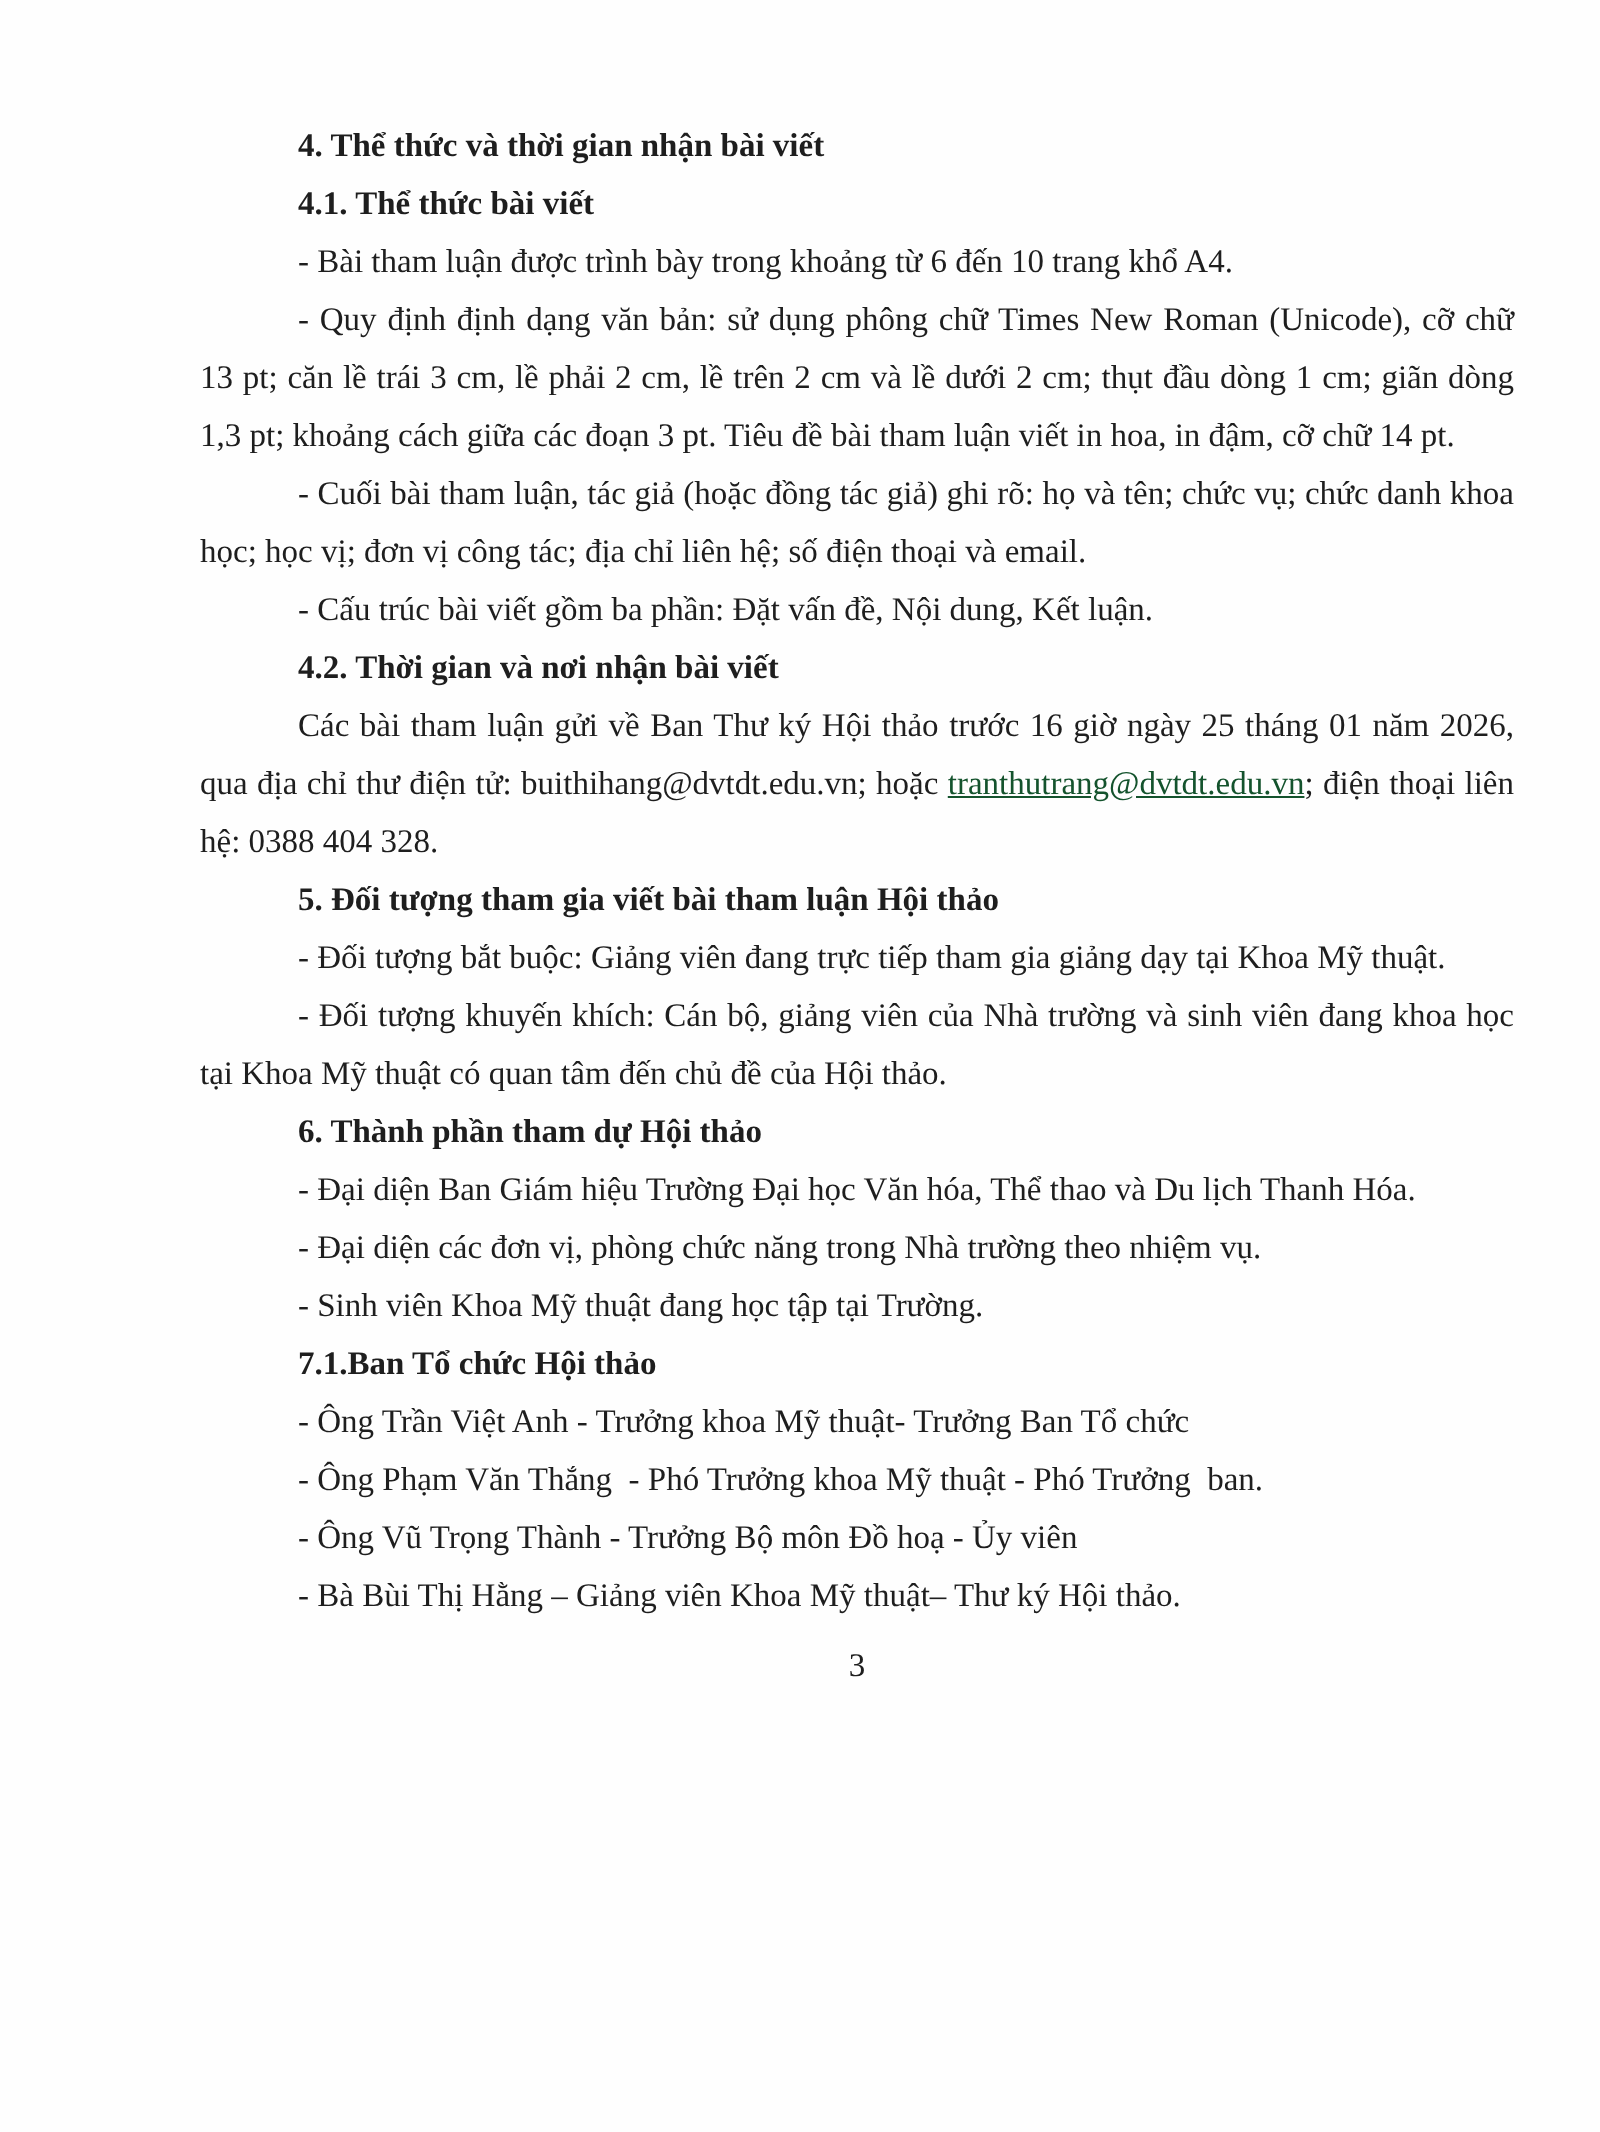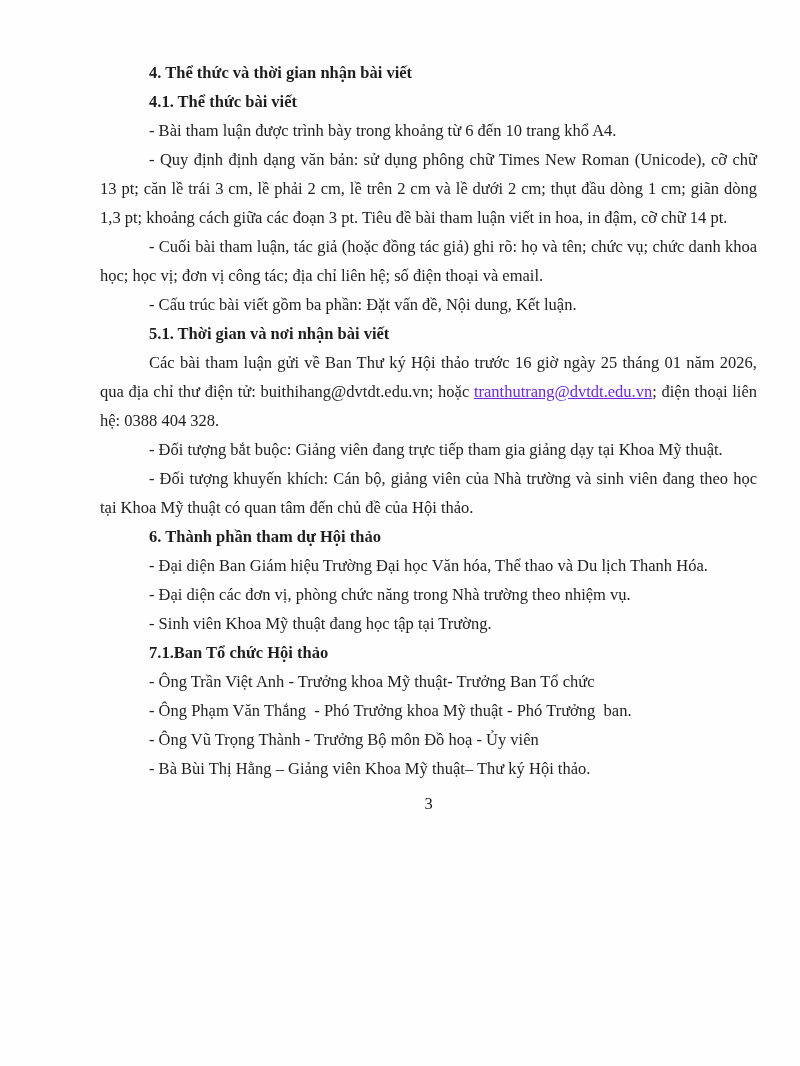--- a/index.html
+++ b/index.html
@@ -30,21 +30,21 @@
     white-space: pre-wrap;
   }
   .heading {
     font-weight: bold;
     text-align: left;
   }
   .member {
     text-align: left;
   }
   .link {
-    color: #6d28d9;
+    color: #14532d;
     text-decoration: underline;
     cursor: pointer;
     margin-top: 13px;
   }
   .footer {
     margin-top: 6px;
     font-size: 16.5px;
     line-height: 29px;
     text-align: center;
   }
@@ -55,26 +55,27 @@
 <div class="page">
 
   <p class="para heading">4. Thể thức và thời gian nhận bài viết</p>
   <p class="para heading">4.1. Thể thức bài viết</p>
 
   <p class="para">- Bài tham luận được trình bày trong khoảng từ 6 đến 10 trang khổ A4.</p>
   <p class="para">- Quy định định dạng văn bản: sử dụng phông chữ Times New Roman (Unicode), cỡ chữ 13 pt; căn lề trái 3 cm, lề phải 2 cm, lề trên 2 cm và lề dưới 2 cm; thụt đầu dòng 1 cm; giãn dòng 1,3 pt; khoảng cách giữa các đoạn 3 pt. Tiêu đề bài tham luận viết in hoa, in đậm, cỡ chữ 14 pt.</p>
   <p class="para">- Cuối bài tham luận, tác giả (hoặc đồng tác giả) ghi rõ: họ và tên; chức vụ; chức danh khoa học; học vị; đơn vị công tác; địa chỉ liên hệ; số điện thoại và email.</p>
   <p class="para">- Cấu trúc bài viết gồm ba phần: Đặt vấn đề, Nội dung, Kết luận.</p>
 
-  <p class="para heading">5.1. Thời gian và nơi nhận bài viết</p>
+  <p class="para heading">4.2. Thời gian và nơi nhận bài viết</p>
 
   <p class="para"><span>Các bài tham luận gửi về Ban Thư ký Hội thảo trước 16 giờ ngày 25 tháng 01 năm 2026, qua địa chỉ thư điện tử: buithihang@dvtdt.edu.vn; hoặc </span><a class="link">tranthutrang@dvtdt.edu.vn</a><span>; điện thoại liên hệ: 0388 404 328.</span></p>
 
+  <p class="para heading">5. Đối tượng tham gia viết bài tham luận Hội thảo</p>
   <p class="para">- Đối tượng bắt buộc: Giảng viên đang trực tiếp tham gia giảng dạy tại Khoa Mỹ thuật.</p>
-  <p class="para">- Đối tượng khuyến khích: Cán bộ, giảng viên của Nhà trường và sinh viên đang theo học tại Khoa Mỹ thuật có quan tâm đến chủ đề của Hội thảo.</p>
+  <p class="para">- Đối tượng khuyến khích: Cán bộ, giảng viên của Nhà trường và sinh viên đang khoa học tại Khoa Mỹ thuật có quan tâm đến chủ đề của Hội thảo.</p>
 
   <p class="para heading">6. Thành phần tham dự Hội thảo</p>
   <p class="para">- Đại diện Ban Giám hiệu Trường Đại học Văn hóa, Thể thao và Du lịch Thanh Hóa.</p>
   <p class="para">- Đại diện các đơn vị, phòng chức năng trong Nhà trường theo nhiệm vụ.</p>
   <p class="para">- Sinh viên Khoa Mỹ thuật đang học tập tại Trường.</p>
 
   <p class="para heading">7.1.Ban Tổ chức Hội thảo</p>
 
   <p class="para member">- Ông Trần Việt Anh - Trưởng khoa Mỹ thuật- Trưởng Ban Tổ chức</p>
   <p class="para member">- Ông Phạm Văn Thắng  - Phó Trưởng khoa Mỹ thuật - Phó Trưởng  ban.</p>

